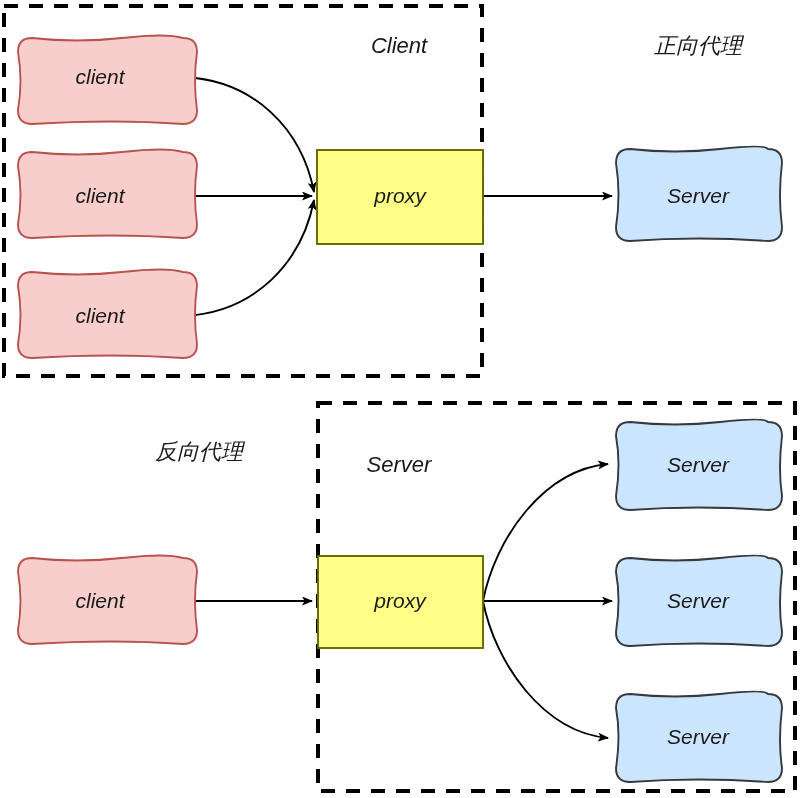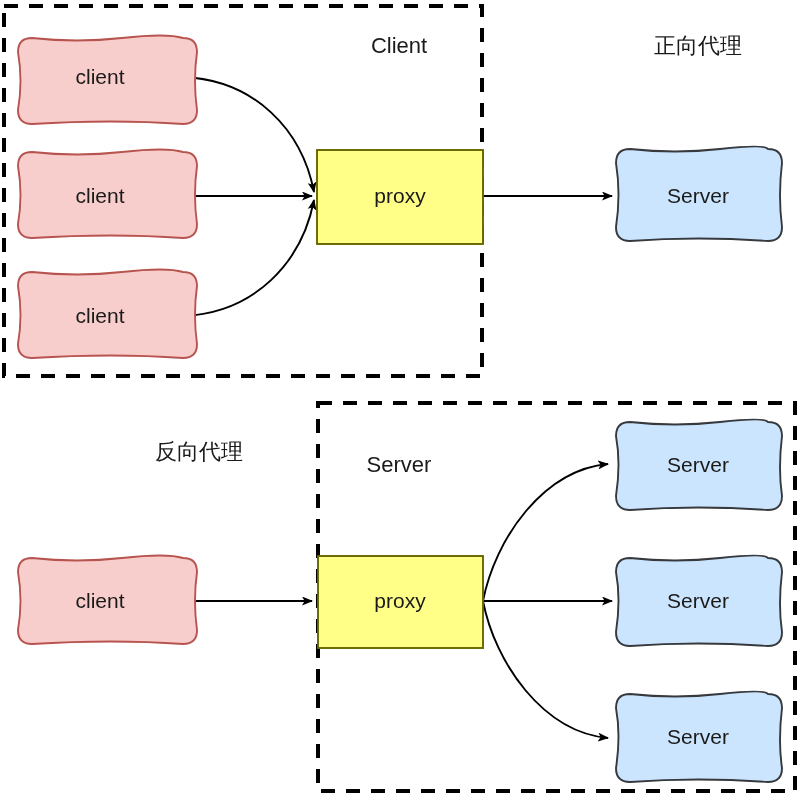--- a/index.html
+++ b/index.html
@@ -10,20 +10,21 @@
   body {
     width: 800px;
     height: 798px;
     font-family: "Liberation Sans", sans-serif;
     overflow: hidden;
   }
   #diagram-root {
     position: relative;
     width: 800px;
     height: 798px;
+    font-style: italic;
   }
   svg.diagram {
     display: block;
     width: 800px;
     height: 798px;
   }
   text {
     font-family: "Liberation Sans", sans-serif;
     fill: #1a1a1a;
     dominant-baseline: middle;

